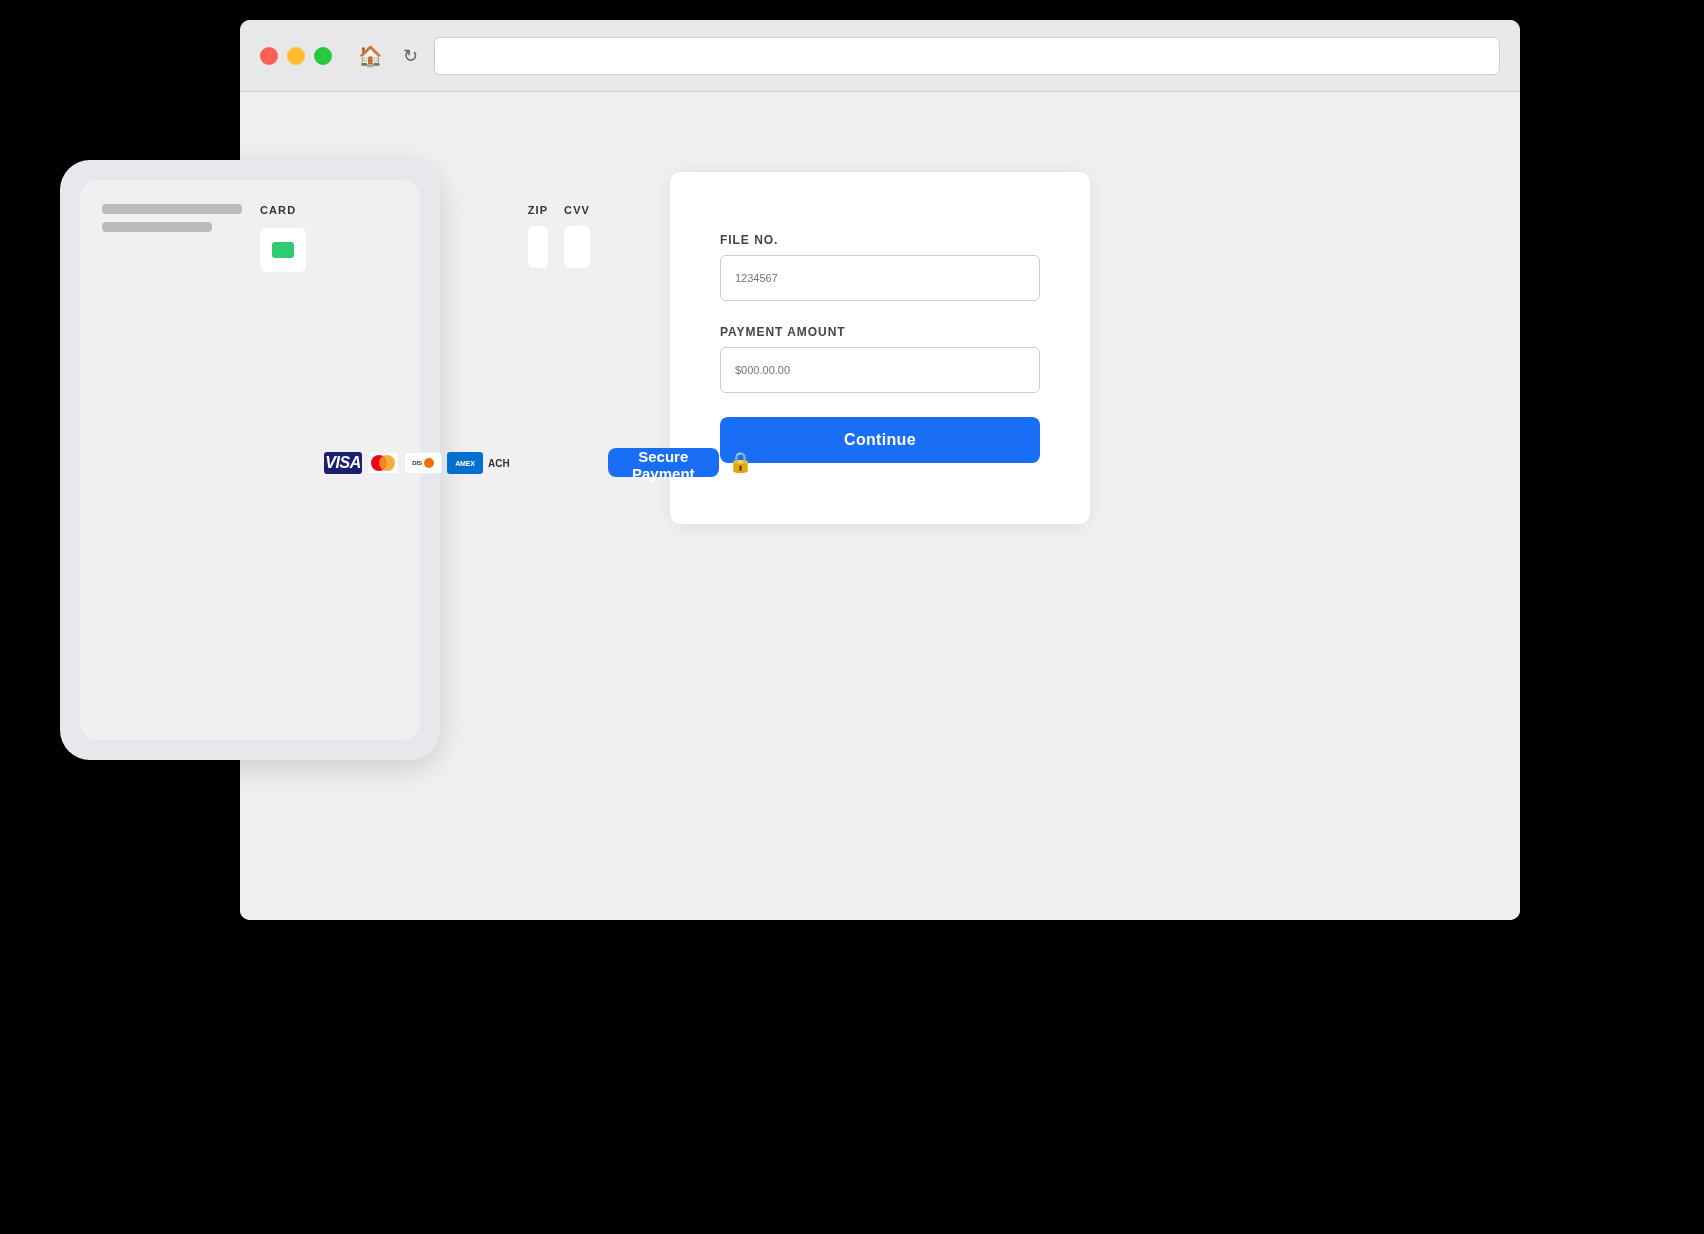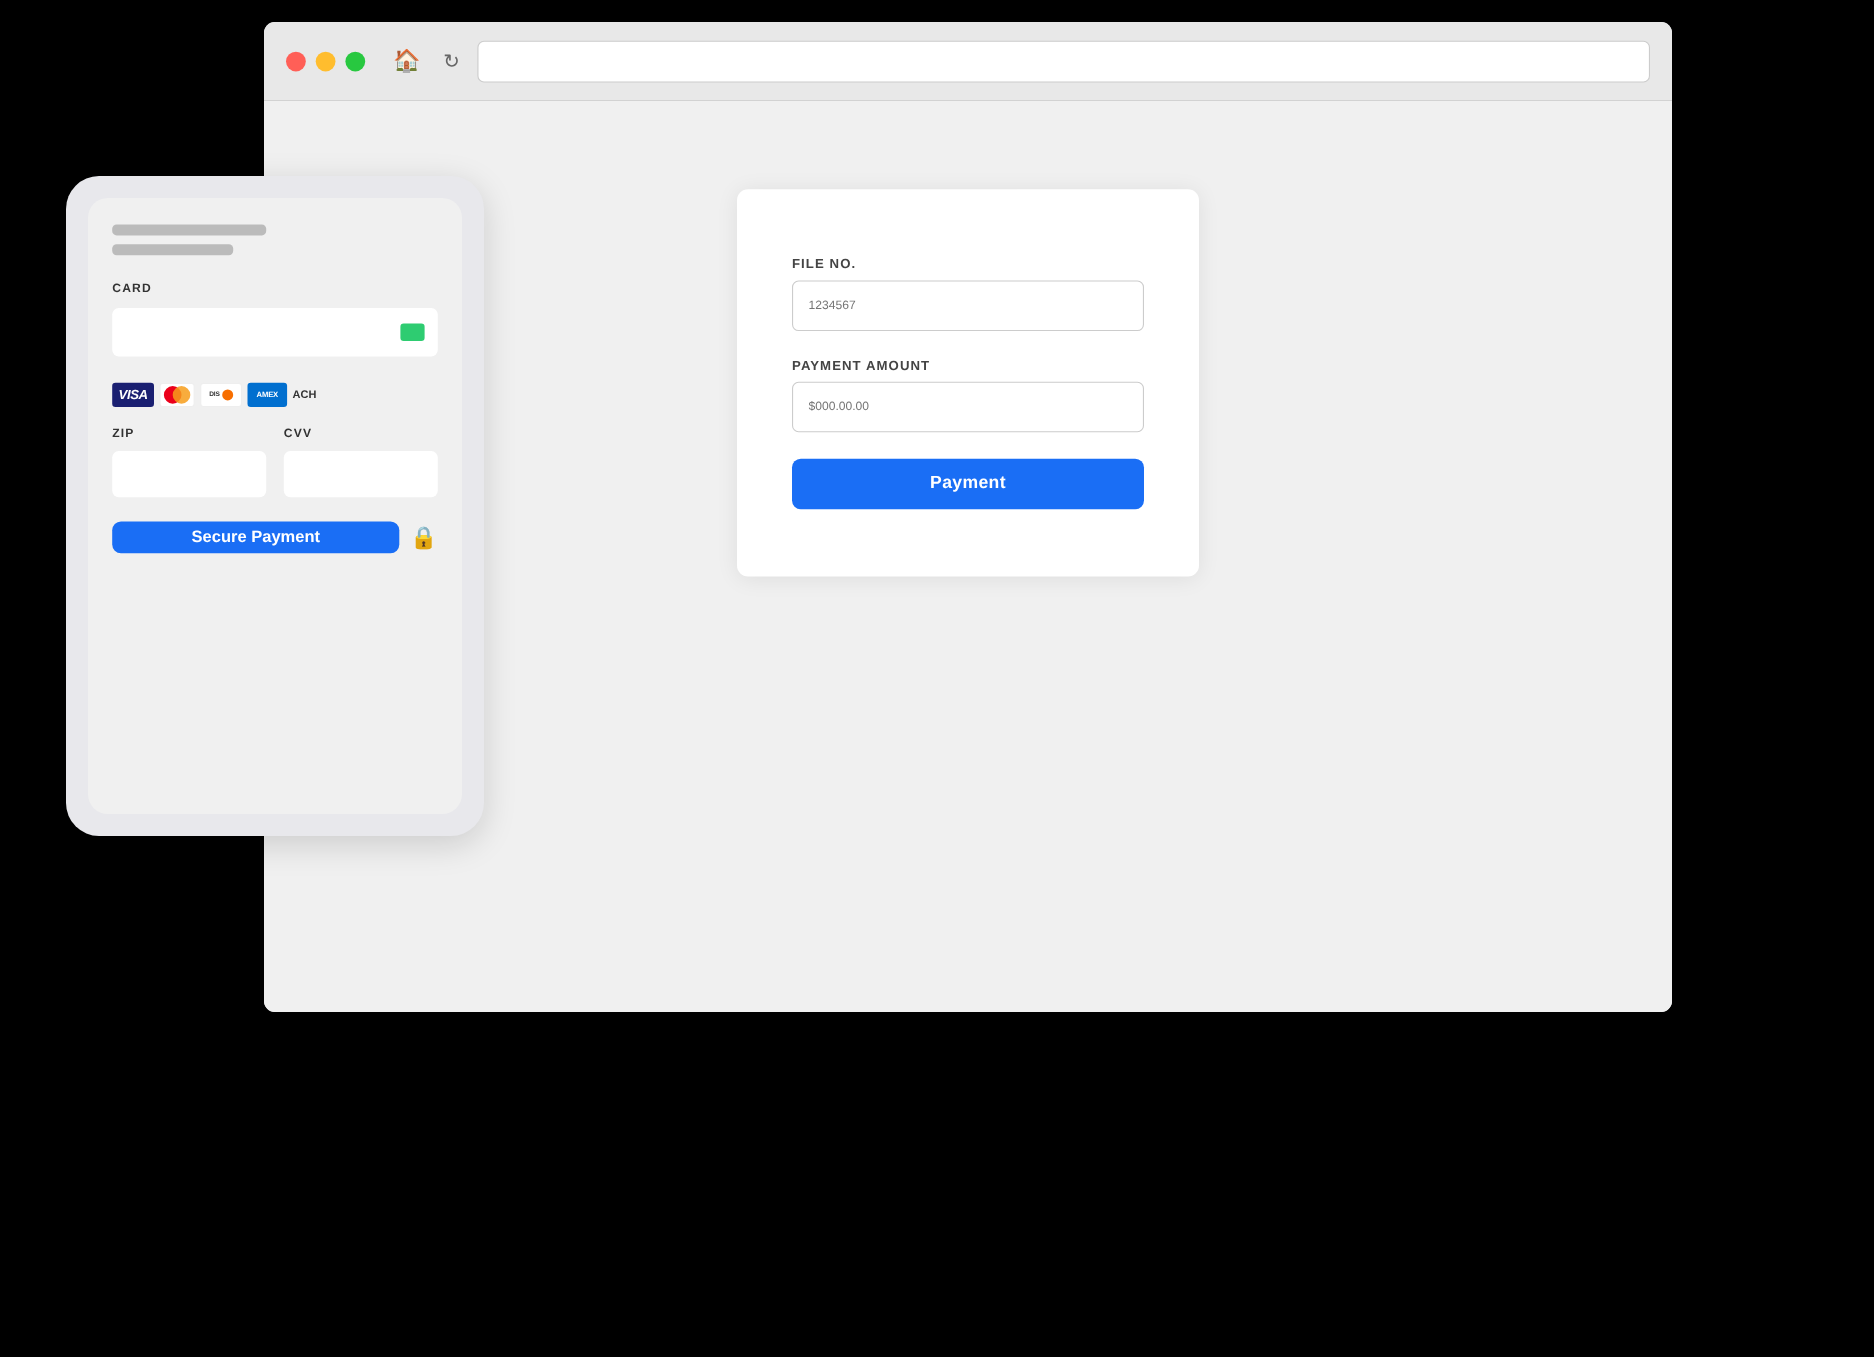--- a/index.html
+++ b/index.html
@@ -153,21 +153,21 @@
       display: flex;
       flex-direction: column;
     }
 
     .mobile-inner {
       background: #f0f0f0;
       border-radius: 18px;
       flex: 1;
       padding: 24px 22px;
       display: flex;
-      flex-direction: column;
+      flex-direction: row;
       gap: 18px;
     }
 
     .mobile-placeholder-lines {
       display: flex;
       flex-direction: column;
       gap: 8px;
       margin-bottom: 6px;
     }
 
@@ -224,21 +224,21 @@
       font-size: 7px;
       font-weight: 900;
       letter-spacing: -0.03em;
       padding: 0 4px;
     }
 
     .brand-visa {
       background: #1a1f71;
       color: #fff;
       font-style: italic;
-      font-size: 12px;
+      font-size: 16px;
       font-weight: 900;
       width: 38px;
     }
 
     .brand-mc {
       background: #fff;
       width: 32px;
       position: relative;
       overflow: hidden;
       border: 1px solid #eee;
@@ -366,21 +366,21 @@
       <div class="form-group">
         <label class="form-label">FILE NO.</label>
         <input class="form-input" type="text" placeholder="1234567" style="">
       </div>
 
       <div class="form-group">
         <label class="form-label">PAYMENT AMOUNT</label>
         <input class="form-input" type="text" placeholder="$000.00.00" style="">
       </div>
 
-      <button class="continue-btn">Payment</button>
+      <button class="continue-btn">Continue</button>
     </div>
   </div>
 </div>
 
 <div class="mobile-mockup">
   <div class="mobile-inner">
 
     <div class="mobile-placeholder-lines">
       <div class="placeholder-line long"></div>
       <div class="placeholder-line short"></div>

